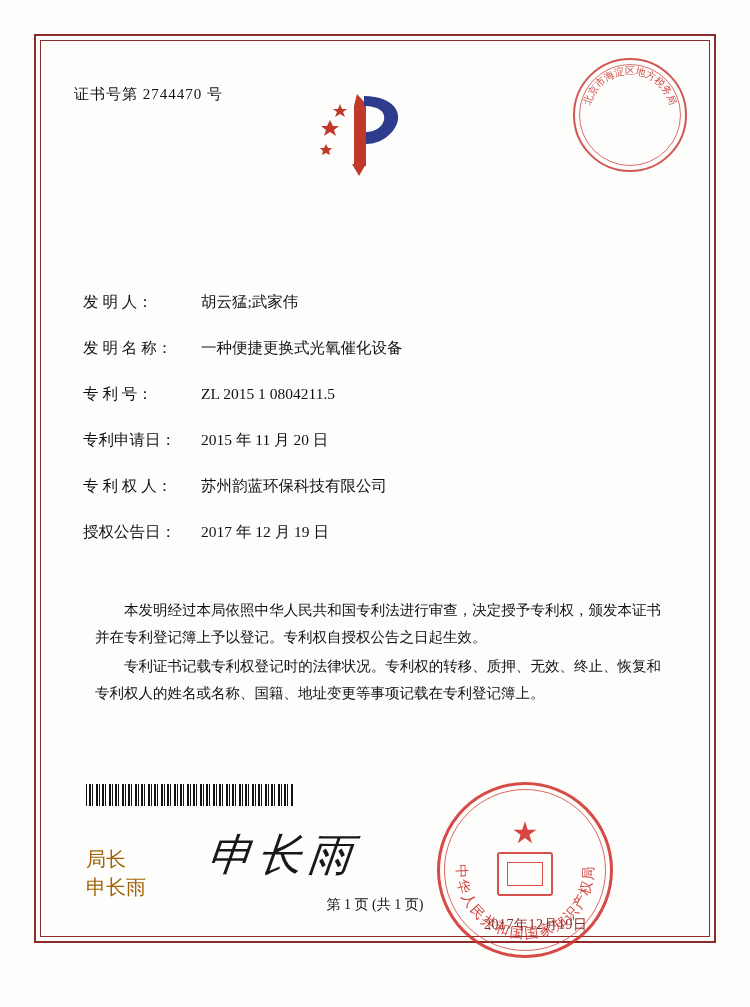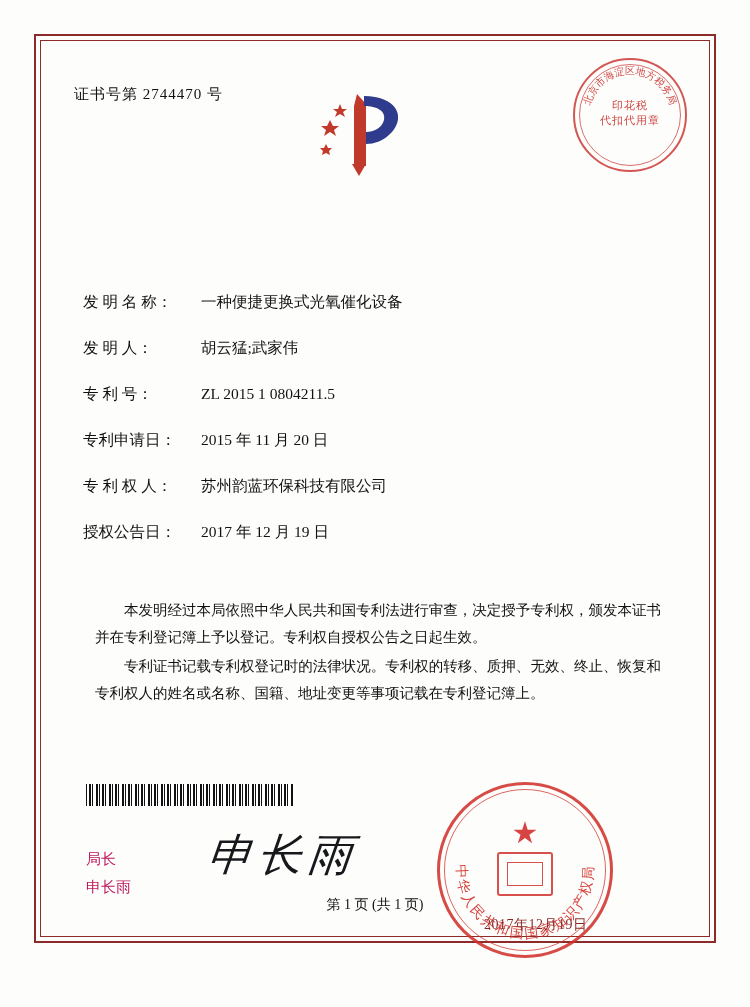--- a/index.html
+++ b/index.html
@@ -165,23 +165,23 @@
       #111 3px, #111 5px, #fff 5px, #fff 6px,
       #111 6px, #111 7px, #fff 7px, #fff 10px,
       #111 10px, #111 12px, #fff 12px, #fff 13px
     );
   }
 
   
   .sig-label {
     position: absolute;
     left: 86px; top: 845px;
-    font-size: 15px;
+    font-size: 20px;
     line-height: 28px;
-    color: #be185d;
+    color: #a16207;
   }
   .sig-hand {
     position: absolute;
     left: 208px; top: 826px;
     font-size: 44px;
     color: #16181c;
     font-family: "Liberation Serif", "DejaVu Serif", serif;
     font-style: italic;
     letter-spacing: 6px;
     transform: skewX(-6deg);
@@ -282,35 +282,31 @@
     <div class="ring"></div>
     <div class="ring2"></div>
     <svg width="114" height="114" viewBox="0 0 114 114" style="position:absolute;left:0;top:0;">
       <defs>
         <path id="arcTopPath" d="M 16,57 A 41,41 0 0 1 98,57"></path>
       </defs>
       <text font-size="10" fill="#c8322e" opacity="0.9" font-family="Liberation Serif, serif">
         <textPath href="#arcTopPath" startOffset="50%" text-anchor="middle">北京市海淀区地方税务局</textPath>
       </text>
     </svg>
-    <div class="inner-text">
-      <div>印花税</div>
-      <div>代扣代用章</div>
-    </div>
   </div>
 
 
   <div class="fields">
+    <div class="field-row">
+      <div class="field-label">发 明 人：</div>
+      <div class="field-value">胡云猛;武家伟</div>
+    </div>
     <div class="field-row">
       <div class="field-label">发 明 名 称：</div>
       <div class="field-value">一种便捷更换式光氧催化设备</div>
-    </div>
-    <div class="field-row">
-      <div class="field-label">发 明 人：</div>
-      <div class="field-value">胡云猛;武家伟</div>
     </div>
     <div class="field-row">
       <div class="field-label">专 利 号：</div>
       <div class="field-value">ZL 2015 1 0804211.5</div>
     </div>
     <div class="field-row">
       <div class="field-label">专利申请日：</div>
       <div class="field-value">2015 年 11 月 20 日</div>
     </div>
     <div class="field-row">

